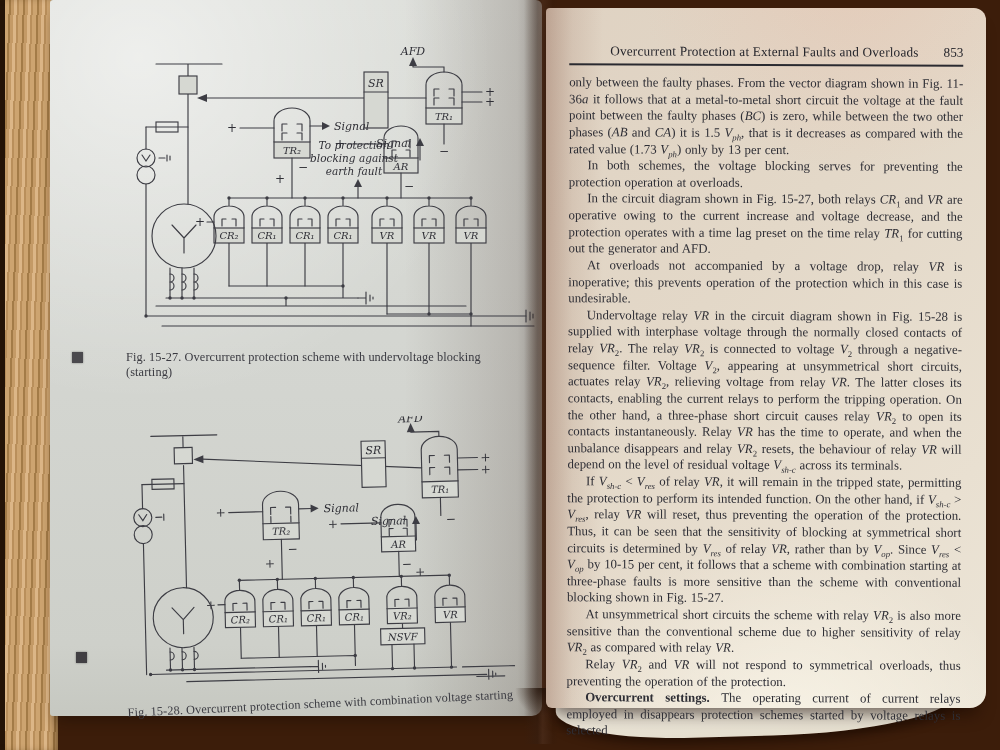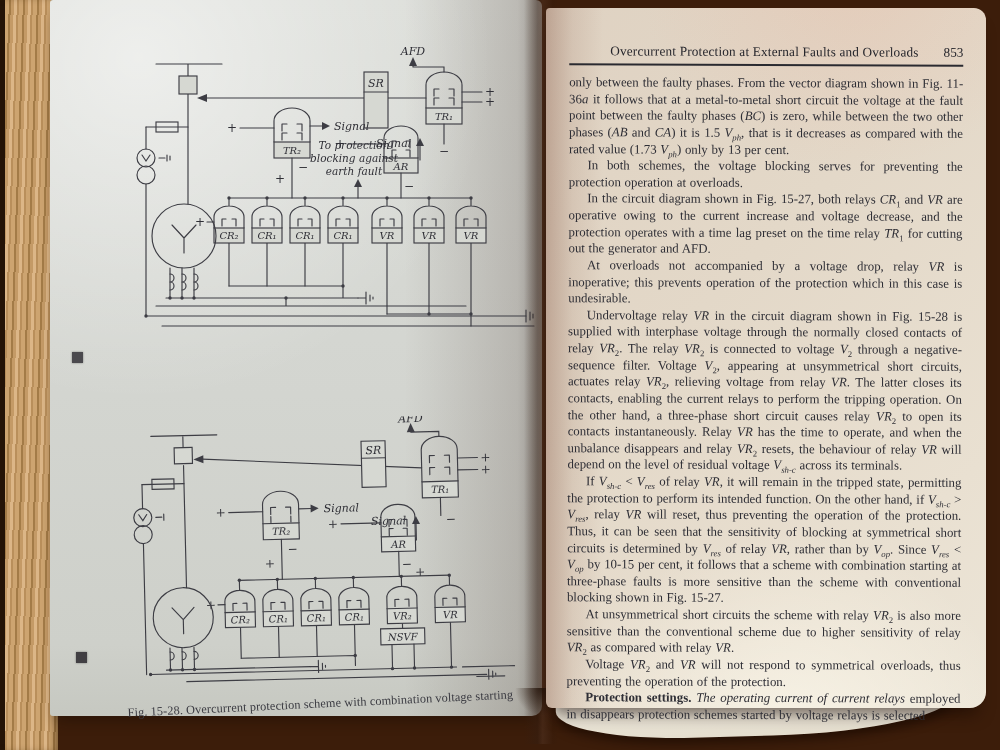--- a/index.html
+++ b/index.html
@@ -265,20 +265,21 @@
             <path d="M261 268 H345 M345 268 V280"></path>
             <path d="M30 260 H340 M20 270 H400 M36 280 H408 M160 252 V260"></path>
             <path d="M400 264 V276 M404 266 V274 M407 268 V272"></path>
             <circle class="jdot" cx="160" cy="252" r="1.7"></circle>
               <circle class="jdot" cx="217" cy="240" r="1.7"></circle>
             <circle class="jdot" cx="303" cy="268" r="1.7"></circle>
               <circle class="jdot" cx="345" cy="268" r="1.7"></circle>
             <circle class="jdot" cx="20" cy="270" r="1.7"></circle>
           </g>
         </svg>
+        <figcaption><span>Fig. 15-27. Overcurrent protection scheme with undervoltage blocking (starting)</span></figcaption>
       </figure>
 
       <figure class="fig2">
         <svg class="fig-svg" width="420" height="268" viewBox="0 0 420 268">
           <g>
             <path d="M30 14 H96 M62 14 V26 M62 44 V166"></path>
             <rect x="53" y="26" width="18" height="16" class="pbox"></rect>
             <path d="M81 38 L300 52"></path>
             <polygon class="ah" points="72,38 82,34 82,42"></polygon>
           </g>
@@ -431,18 +432,18 @@
       </div>
       <div class="head-rule"></div>
       <div class="body-text">
           <p class="para"><span>only between the faulty phases. From the vector diagram shown in Fig. 11-36</span><span style="font-style: italic;">a</span><span> it follows that at a metal-to-metal short circuit the voltage at the fault point between the faulty phases (</span><span style="font-style: italic;">BC</span><span>) is zero, while between the two other phases (</span><span style="font-style: italic;">AB</span><span> and </span><span style="font-style: italic;">CA</span><span>) it is 1.5 </span><span style="font-style: italic;">V</span><sub style="font-style: italic;">ph</sub><span>, that is it decreases as compared with the rated value (1.73 </span><span style="font-style: italic;">V</span><sub style="font-style: italic;">ph</sub><span>) only by 13 per cent.</span></p>
           <p class="para indent"><span>In both schemes, the voltage blocking serves for preventing the protection operation at overloads.</span></p>
           <p class="para indent"><span>In the circuit diagram shown in Fig. 15-27, both relays </span><span style="font-style: italic;">CR</span><sub>1</sub><span> and </span><span style="font-style: italic;">VR</span><span> are operative owing to the current increase and voltage decrease, and the protection operates with a time lag preset on the time relay </span><span style="font-style: italic;">TR</span><sub>1</sub><span> for cutting out the generator and AFD.</span></p>
           <p class="para indent"><span>At overloads not accompanied by a voltage drop, relay </span><span style="font-style: italic;">VR</span><span> is inoperative; this prevents operation of the protection which in this case is undesirable.</span></p>
           <p class="para indent"><span>Undervoltage relay </span><span style="font-style: italic;">VR</span><span> in the circuit diagram shown in Fig. 15-28 is supplied with interphase voltage through the normally closed contacts of relay </span><span style="font-style: italic;">VR</span><sub>2</sub><span>. The relay </span><span style="font-style: italic;">VR</span><sub>2</sub><span> is connected to voltage </span><span style="font-style: italic;">V</span><sub>2</sub><span> through a negative-sequence filter. Voltage </span><span style="font-style: italic;">V</span><sub>2</sub><span>, appearing at unsymmetrical short circuits, actuates relay </span><span style="font-style: italic;">VR</span><sub>2</sub><span>, relieving voltage from relay </span><span style="font-style: italic;">VR</span><span>. The latter closes its contacts, enabling the current relays to perform the tripping operation. On the other hand, a three-phase short circuit causes relay </span><span style="font-style: italic;">VR</span><sub>2</sub><span> to open its contacts instantaneously. Relay </span><span style="font-style: italic;">VR</span><span> has the time to operate, and when the unbalance disappears and relay </span><span style="font-style: italic;">VR</span><sub>2</sub><span> resets, the behaviour of relay </span><span style="font-style: italic;">VR</span><span> will depend on the level of residual voltage </span><span style="font-style: italic;">V</span><sub style="font-style: italic;">sh-c</sub><span> across its terminals.</span></p>
           <p class="para indent"><span>If </span><span style="font-style: italic;">V</span><sub style="font-style: italic;">sh-c</sub><span> &lt; </span><span style="font-style: italic;">V</span><sub style="font-style: italic;">res</sub><span> of relay </span><span style="font-style: italic;">VR</span><span>, it will remain in the tripped state, permitting the protection to perform its intended function. On the other hand, if </span><span style="font-style: italic;">V</span><sub style="font-style: italic;">sh-c</sub><span> &gt; </span><span style="font-style: italic;">V</span><sub style="font-style: italic;">res</sub><span>, relay </span><span style="font-style: italic;">VR</span><span> will reset, thus preventing the operation of the protection. Thus, it can be seen that the sensitivity of blocking at symmetrical short circuits is determined by </span><span style="font-style: italic;">V</span><sub style="font-style: italic;">res</sub><span> of relay </span><span style="font-style: italic;">VR</span><span>, rather than by </span><span style="font-style: italic;">V</span><sub style="font-style: italic;">op</sub><span>. Since </span><span style="font-style: italic;">V</span><sub style="font-style: italic;">res</sub><span> &lt; </span><span style="font-style: italic;">V</span><sub style="font-style: italic;">op</sub><span> by 10-15 per cent, it follows that a scheme with combination starting at three-phase faults is more sensitive than the scheme with conventional blocking shown in Fig. 15-27.</span></p>
           <p class="para indent"><span>At unsymmetrical short circuits the scheme with relay </span><span style="font-style: italic;">VR</span><sub>2</sub><span> is also more sensitive than the conventional scheme due to higher sensitivity of relay </span><span style="font-style: italic;">VR</span><sub>2</sub><span> as compared with relay </span><span style="font-style: italic;">VR</span><span>.</span></p>
-          <p class="para indent"><span>Voltage </span><span style="font-style: italic;">VR</span><sub>2</sub><span> and </span><span style="font-style: italic;">VR</span><span> will not respond to symmetrical overloads, thus preventing the operation of the protection.</span></p>
-          <p class="para indent"><span style="font-weight: bold;">Protection settings. </span><span style="font-style: italic;">The operating current of current relays</span><span> employed in disappears protection schemes started by voltage relays is selected</span></p>
+          <p class="para indent"><span>Relay </span><span style="font-style: italic;">VR</span><sub>2</sub><span> and </span><span style="font-style: italic;">VR</span><span> will not respond to symmetrical overloads, thus preventing the operation of the protection.</span></p>
+          <p class="para indent"><span style="font-weight: bold;">Overcurrent settings. </span><span style="">The operating current of current relays</span><span> employed in disappears protection schemes started by voltage relays is selected</span></p>
         </div>
     </div>
   </div>
 </div>
 
 </body></html>

